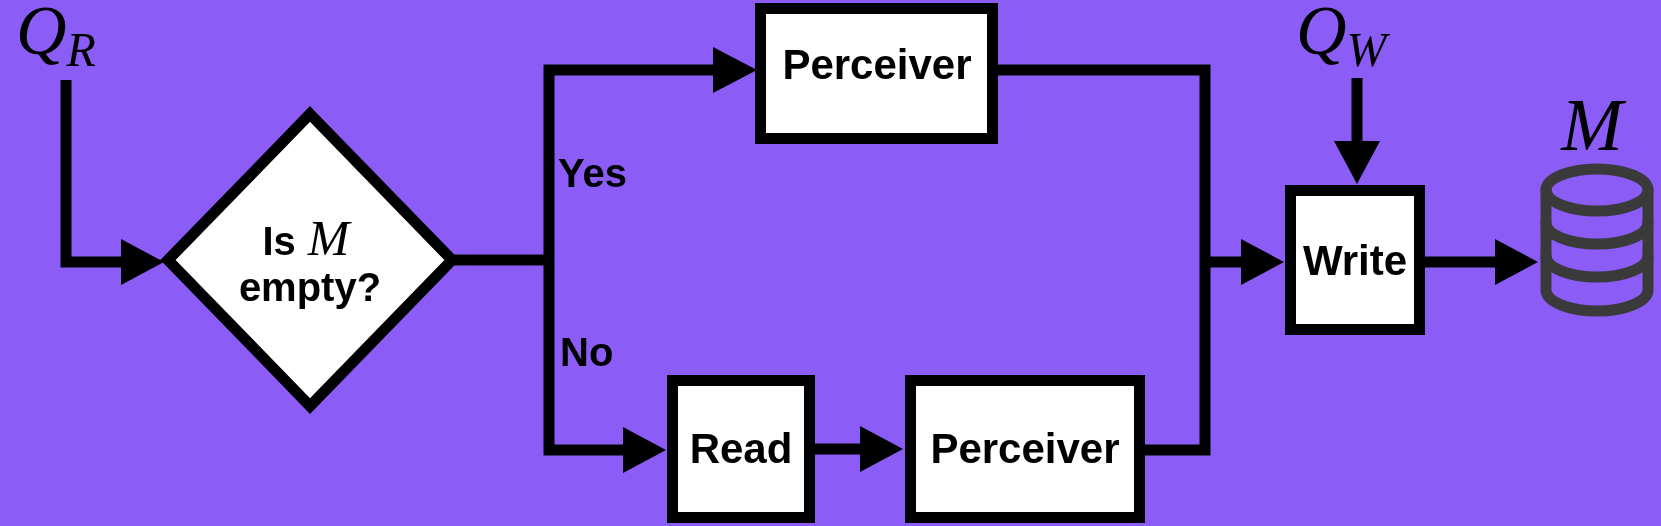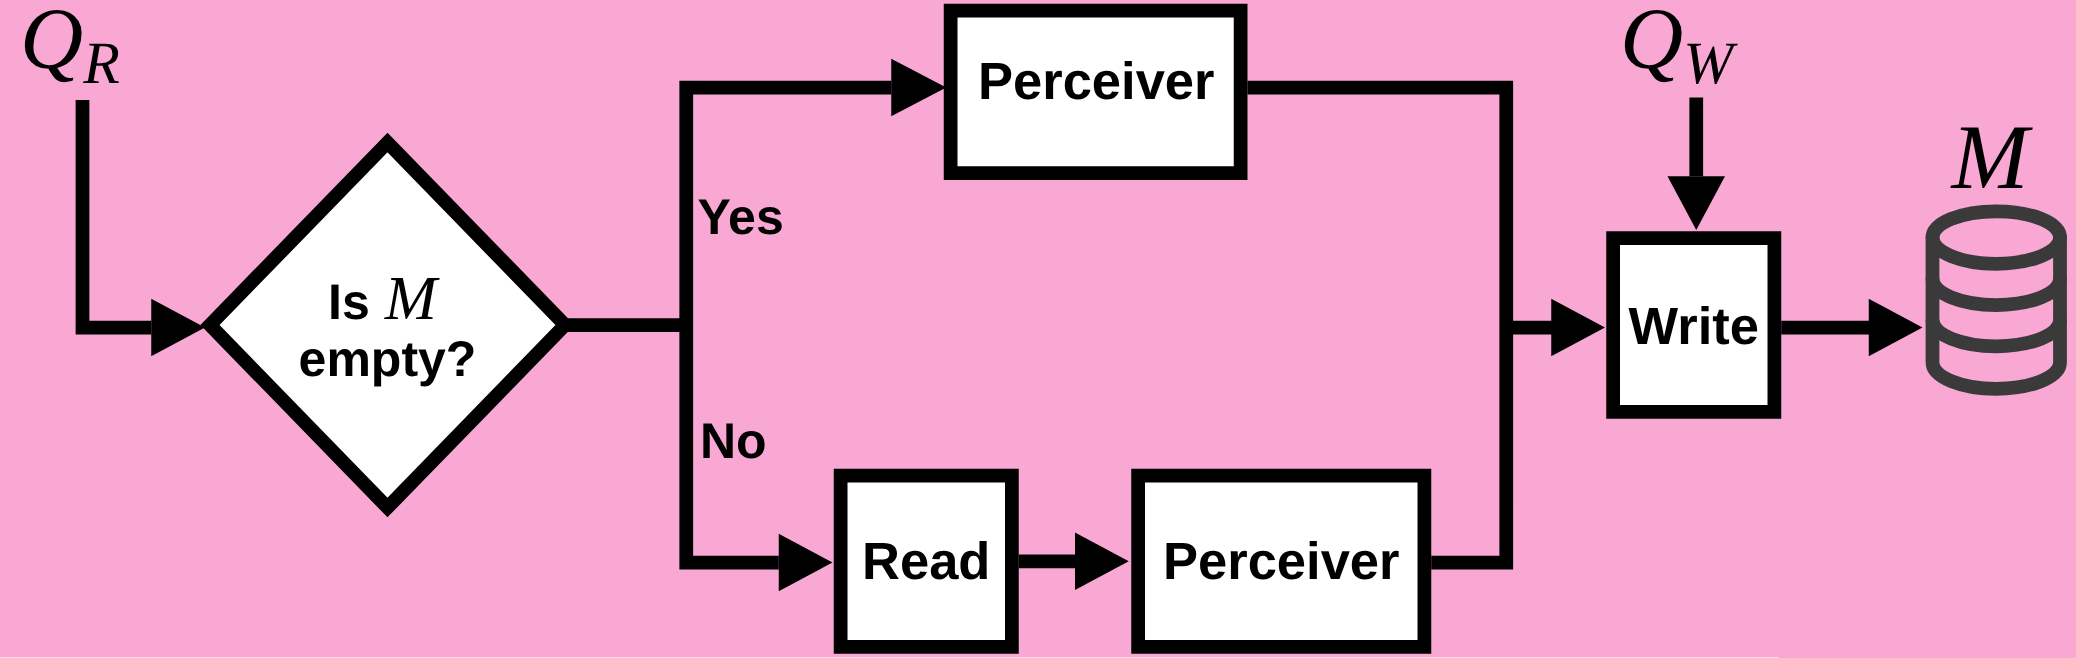--- a/index.html
+++ b/index.html
@@ -4,21 +4,21 @@
 <style>
   html, body {
     margin: 0;
     padding: 0;
     background: #ffffff;
   }
   .stage {
     width: 1661px;
     height: 526px;
     position: relative;
-    background: #f9a8d4;
+    background: #8b5cf6;
     overflow: hidden;
   }
   svg { display: block; }
 
   
   .conn {
     fill: none;
     stroke: #000000;
     stroke-width: 11;
     stroke-linejoin: miter;

